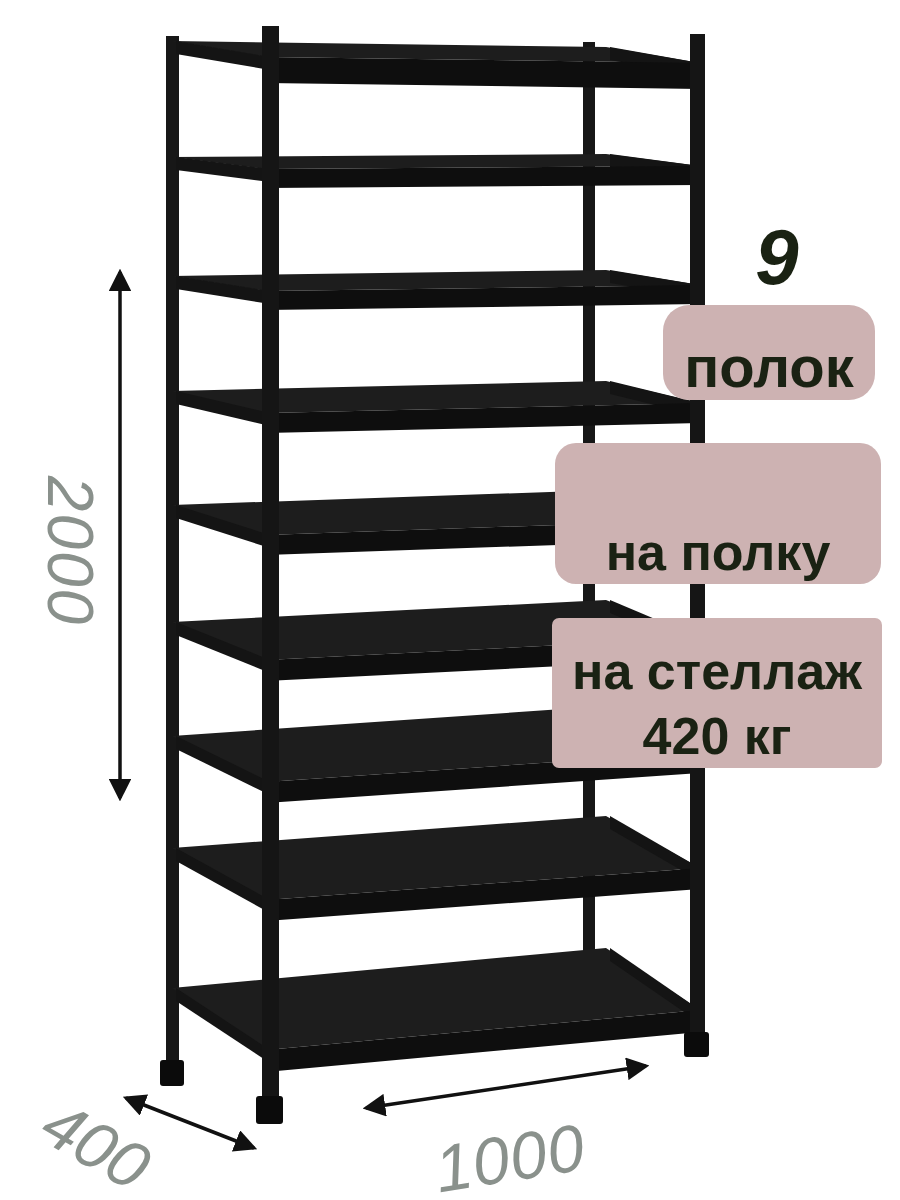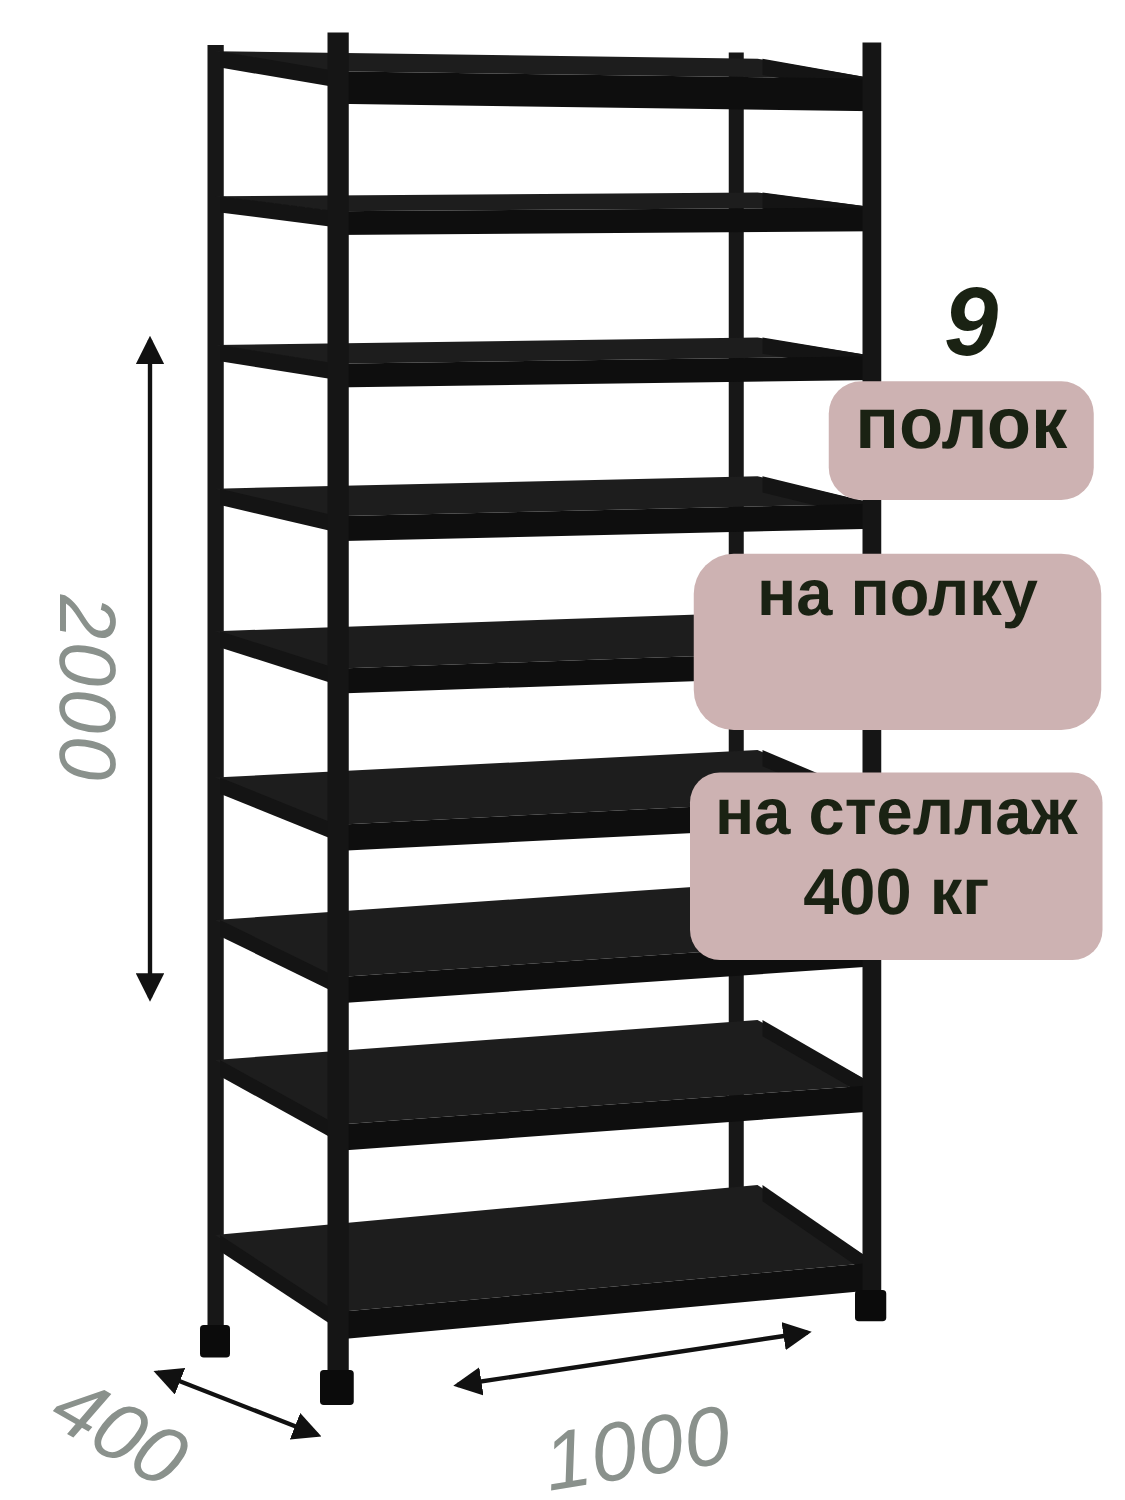--- a/index.html
+++ b/index.html
@@ -18,27 +18,27 @@
   .dim-width{left:510px;top:1158px;font-size:66px;letter-spacing:1px;
        transform:translate(-50%,-50%) rotate(-9deg);}
 
   
   .count-digit{position:absolute;left:727px;top:212px;width:100px;height:90px;
        font-size:78px;font-weight:bold;font-style:italic;color:#1a2213;
        text-align:center;line-height:90px;}
 
   
   .badge{position:absolute;background:#cdb2b2;color:#1a2213;font-weight:bold;
-       display:flex;flex-direction:column;align-items:center;justify-content:flex-start;
+       display:flex;flex-direction:column;align-items:center;justify-content:flex-end;
        text-align:center;}
   .badge-shelves{left:663px;top:305px;width:212px;height:95px;border-radius:26px;
        font-size:58px;}
-  .badge-per-shelf{left:555px;top:443px;width:326px;height:141px;border-radius:32px;
+  .badge-per-shelf{left:555px;top:443px;width:326px;height:141px;border-radius:21px;
        font-size:52px;line-height:1.24;}
-  .badge-per-rack{left:552px;top:618px;width:330px;height:150px;border-radius:24px;
+  .badge-per-rack{left:552px;top:618px;width:330px;height:150px;border-radius:7px;
        font-size:52px;line-height:1.24;}
 </style>
 </head>
 <body>
 
 <div class="canvas">
 
   <svg width="900" height="1200" viewBox="0 0 900 1200">
     <defs>
       <marker id="arw" viewBox="0 0 10 10" refX="8.5" refY="5" markerWidth="6.5" markerHeight="6.5" orient="auto-start-reverse">
@@ -117,16 +117,16 @@
   <div class="badge badge-shelves">
     <span>полок</span>
   </div>
 
   <div class="badge badge-per-shelf">
     <span>на полку</span>
   </div>
 
   <div class="badge badge-per-rack">
     <span>на стеллаж</span>
-    <span>400 кг</span>
+    <span>420 кг</span>
   </div>
 
 </div>
 
 </body></html>

